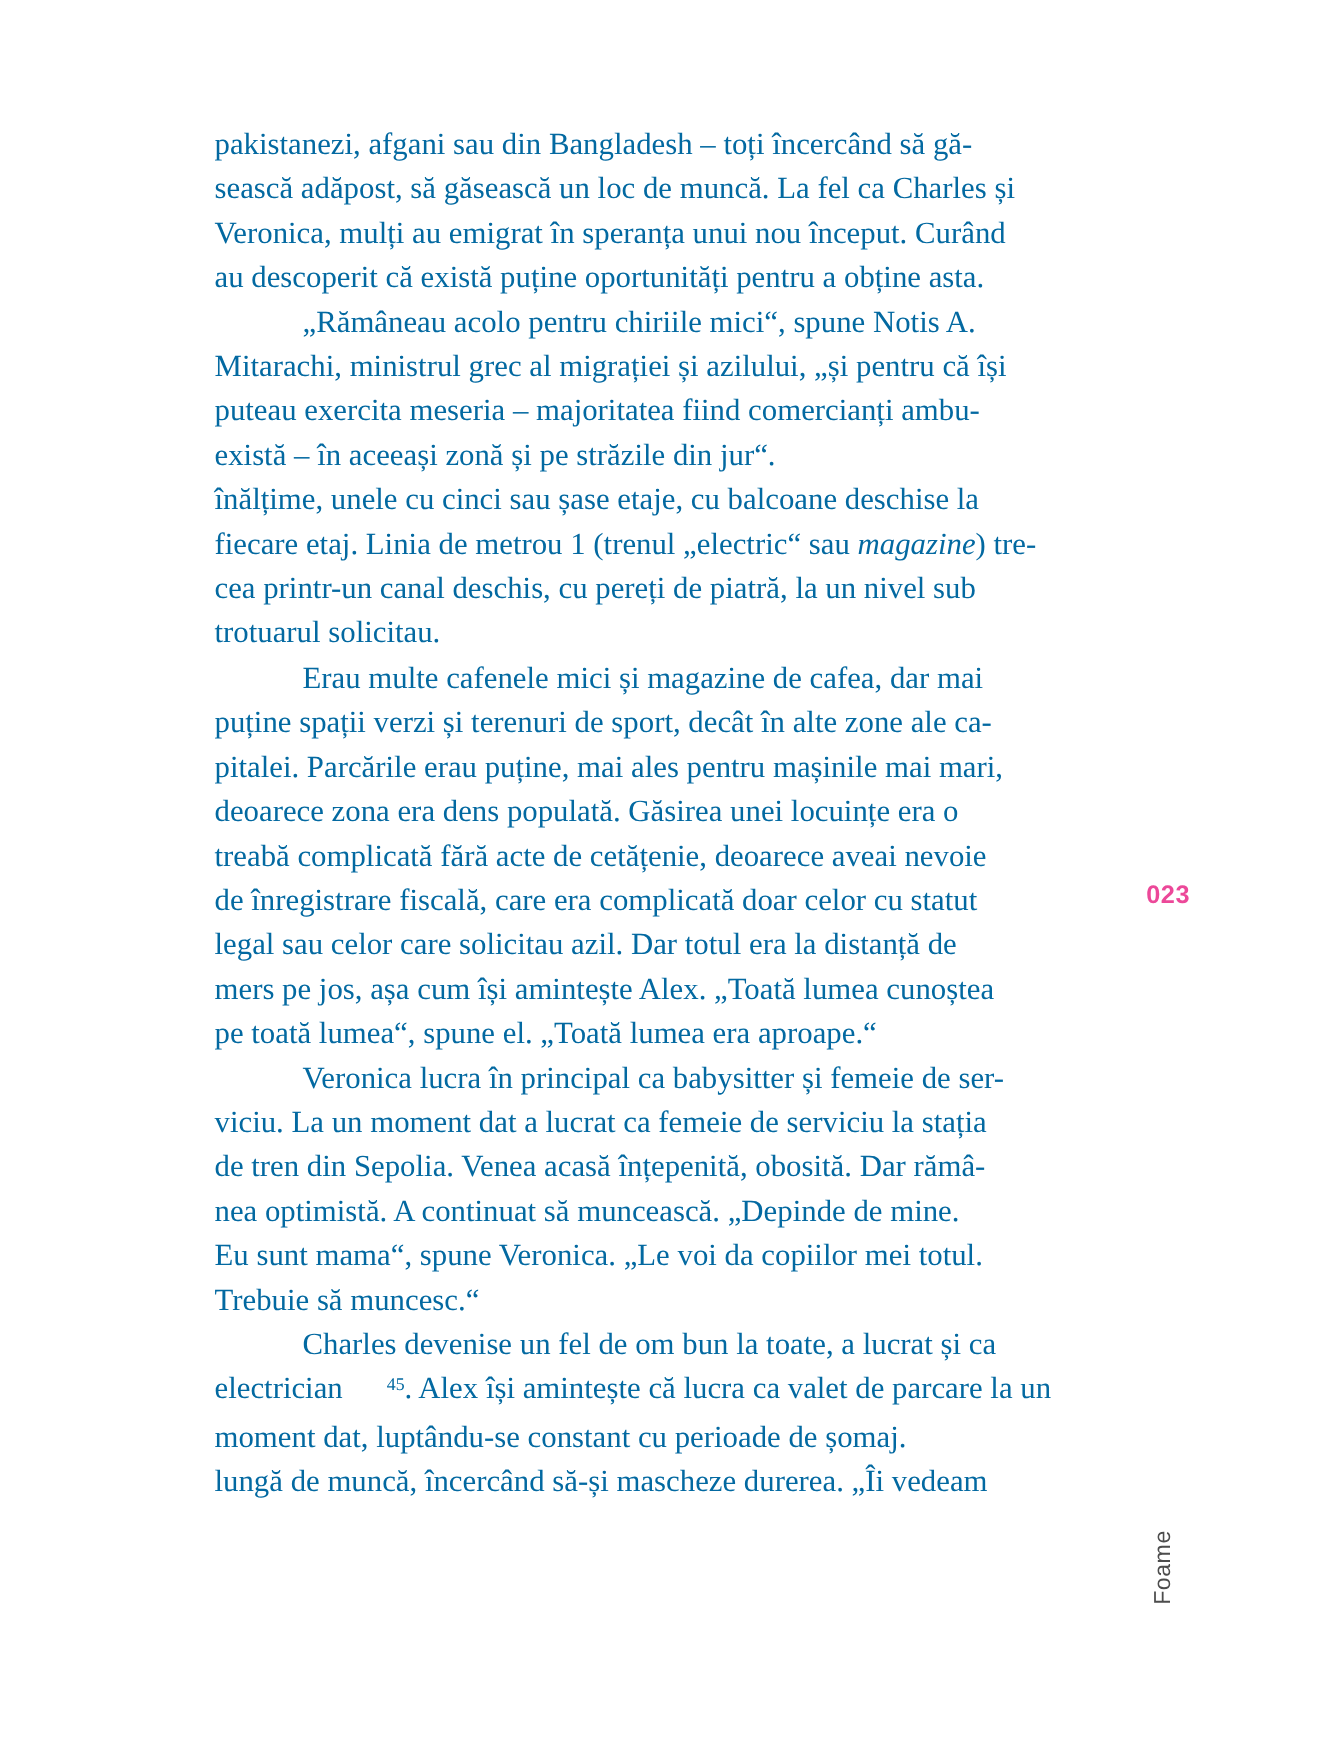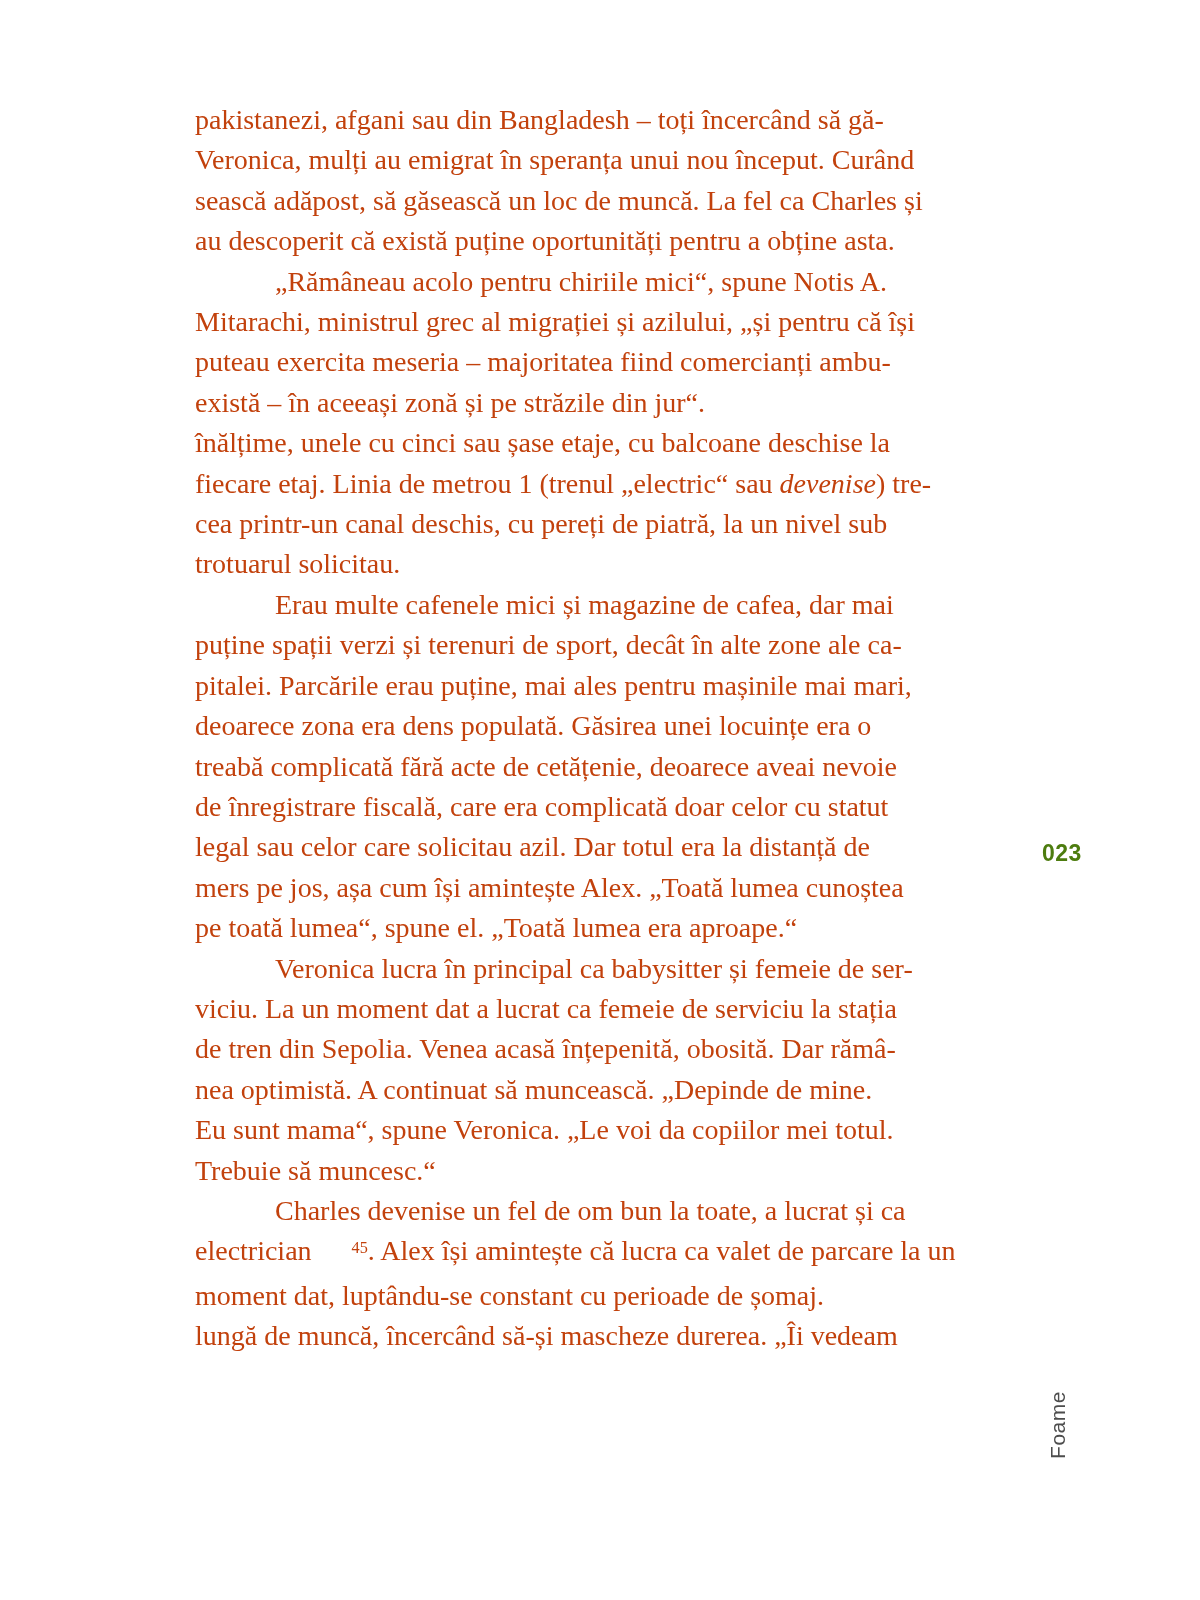--- a/index.html
+++ b/index.html
@@ -10,25 +10,25 @@
   body {
     width: 1200px;
     height: 1600px;
     position: relative;
     font-family: "Liberation Serif", serif;
     overflow: hidden;
   }
   .text-block {
     position: absolute;
     left: 195px;
-    top: 100px;
+    top: 112px;
     width: 806px;
     font-size: 28px;
     line-height: 40.4px;
-    color: #c2410c;
+    color: #0369a1;
     text-align: left;
   }
   .line {
     white-space: nowrap;
   }
   .line.indent {
     padding-left: 80px;
   }
   .it {
     font-style: italic;
@@ -41,23 +41,22 @@
     letter-spacing: 0;
     margin-left: 40px;
   }
   .page-number {
     position: absolute;
     left: 1042px;
     top: 800px;
     font-family: "Liberation Sans", sans-serif;
     font-weight: 700;
     font-size: 23px;
-    color: #4d7c0f;
+    color: #ec4899;
     letter-spacing: 0.5px;
-    margin-top: 40px;
   }
   .vertical-label {
     position: absolute;
     left: 1018px;
     top: 1412px;
     width: 82px;
     height: 26px;
     transform: rotate(-90deg);
     font-family: "Liberation Sans", sans-serif;
     font-size: 21px;
@@ -65,29 +64,29 @@
     color: #4d4d4d;
     text-align: center;
     letter-spacing: 0.5px;
   }
 </style>
 </head>
 <body>
 
 <div class="text-block">
   <div class="line">pakistanezi, afgani sau din Bangladesh – toți încercând să gă-</div>
+  <div class="line">sească adăpost, să găsească un loc de muncă. La fel ca Charles și</div>
   <div class="line">Veronica, mulți au emigrat în speranța unui nou început. Curând</div>
-  <div class="line">sească adăpost, să găsească un loc de muncă. La fel ca Charles și</div>
   <div class="line">au descoperit că există puține oportunități pentru a obține asta.</div>
   <div class="line indent">„Rămâneau acolo pentru chiriile mici“, spune Notis A.</div>
   <div class="line">Mitarachi, ministrul grec al migrației și azilului, „și pentru că își</div>
   <div class="line">puteau exercita meseria – majoritatea fiind comercianți ambu-</div>
   <div class="line">există – în aceeași zonă și pe străzile din jur“.</div>
   <div class="line">înălțime, unele cu cinci sau șase etaje, cu balcoane deschise la</div>
-  <div class="line"><span>fiecare etaj. Linia de metrou 1 (trenul „electric“ sau </span><em class="it">devenise</em><span>) tre-</span></div>
+  <div class="line"><span>fiecare etaj. Linia de metrou 1 (trenul „electric“ sau </span><em class="it">magazine</em><span>) tre-</span></div>
   <div class="line">cea printr-un canal deschis, cu pereți de piatră, la un nivel sub</div>
   <div class="line">trotuarul solicitau.</div>
   <div class="line indent">Erau multe cafenele mici și magazine de cafea, dar mai</div>
   <div class="line">puține spații verzi și terenuri de sport, decât în alte zone ale ca-</div>
   <div class="line">pitalei. Parcările erau puține, mai ales pentru mașinile mai mari,</div>
   <div class="line">deoarece zona era dens populată. Găsirea unei locuințe era o</div>
   <div class="line">treabă complicată fără acte de cetățenie, deoarece aveai nevoie</div>
   <div class="line">de înregistrare fiscală, care era complicată doar celor cu statut</div>
   <div class="line">legal sau celor care solicitau azil. Dar totul era la distanță de</div>
   <div class="line">mers pe jos, așa cum își amintește Alex. „Toată lumea cunoștea</div>

